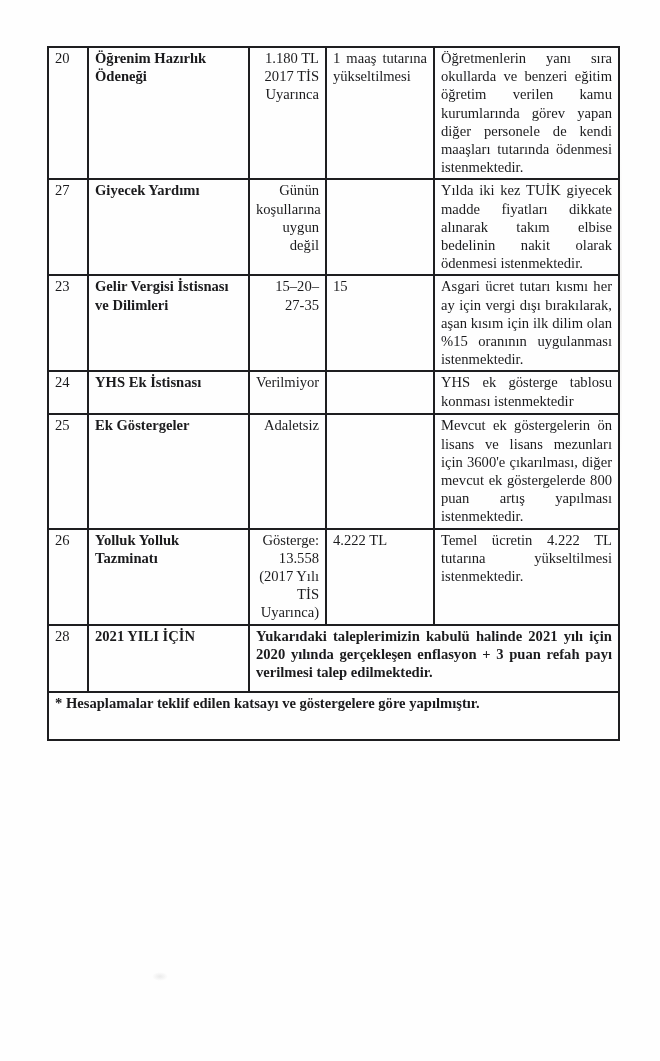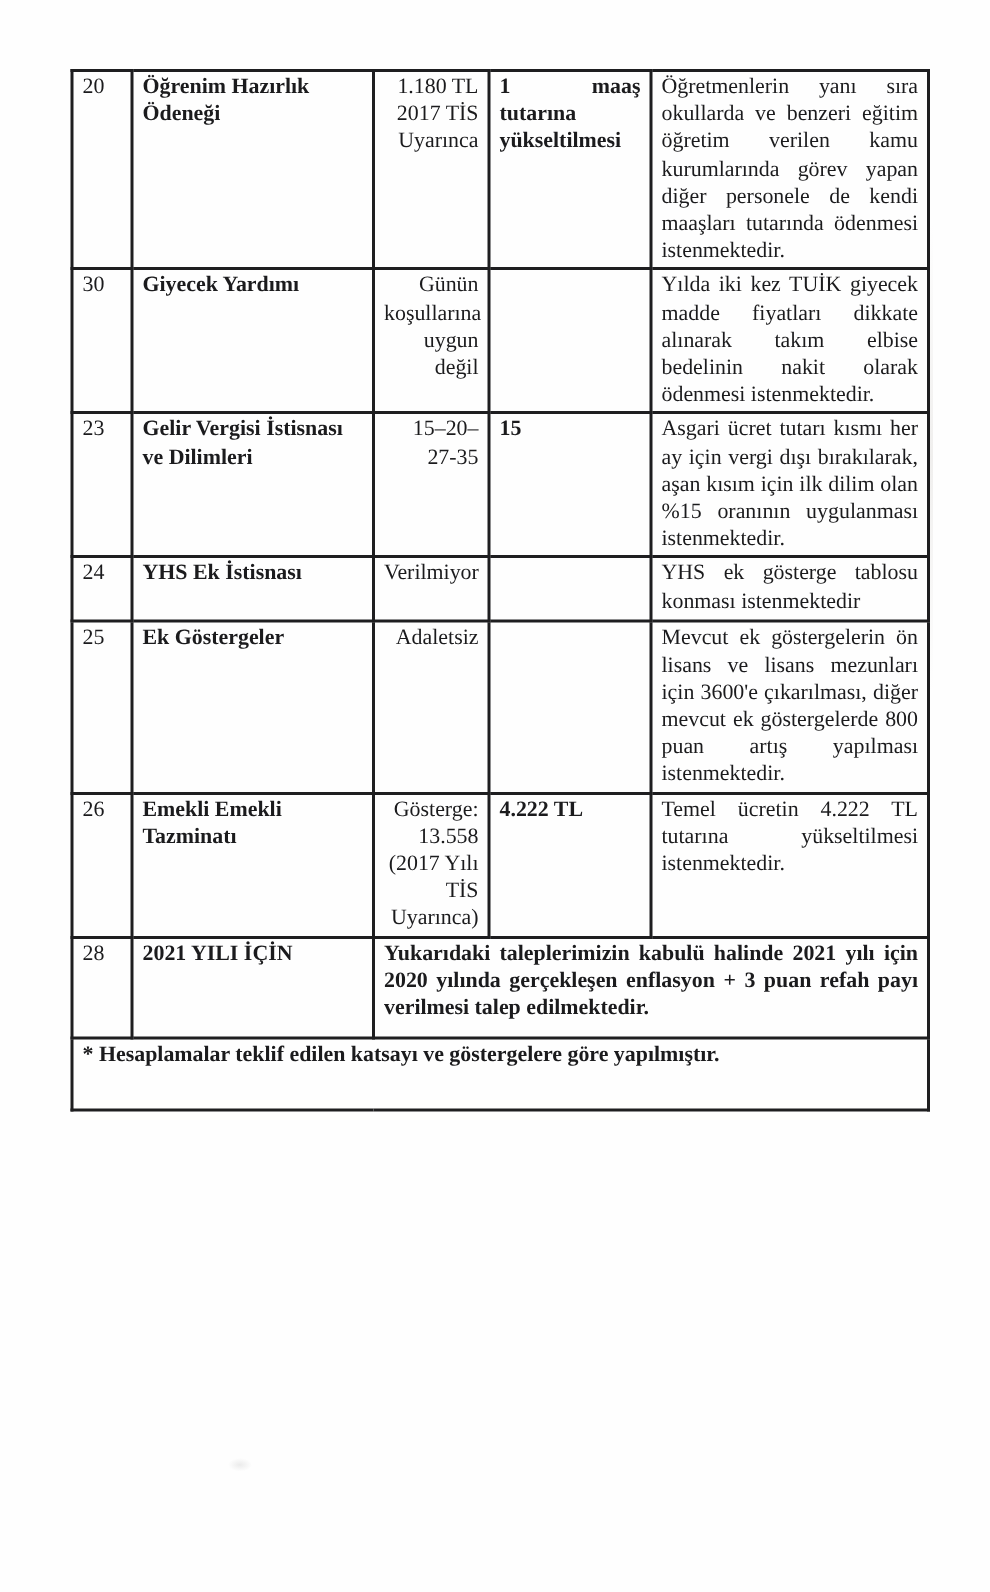--- a/index.html
+++ b/index.html
@@ -33,21 +33,21 @@
     overflow: hidden;
   }
   td.c-no { padding-left: 7px; }
   td.c-item {
     font-weight: 700;
     font-size: 14px;
     line-height: 18.6px;
     padding-left: 7px;
   }
   td.c-current, td.c-demand { text-align: right; }
-  td.c-demand { text-align: justify; font-weight: bold; }
+  td.c-demand { text-align: justify; }
   td.c-expl {
     text-align: justify;
     padding-left: 7px;
     padding-right: 6px;
   }
   td.c-merged {
     font-weight: 700;
     text-align: justify;
     font-size: 14.8px;
     line-height: 19.4px;
@@ -104,21 +104,21 @@
     </colgroup>
     <tbody>
       <tr class="r20">
         <td class="c-no">20</td>
         <td class="c-item">Öğrenim Hazırlık Ödeneği</td>
         <td class="c-current">1.180 TL 2017 TİS Uyarınca</td>
         <td class="c-demand">1 maaş tutarına yükseltilmesi</td>
         <td class="c-expl">Öğretmenlerin yanı sıra okullarda ve benzeri eğitim öğretim verilen kamu kurumlarında görev yapan diğer personele de kendi maaşları tutarında ödenmesi istenmektedir.</td>
       </tr>
       <tr class="r22">
-        <td class="c-no">30</td>
+        <td class="c-no">27</td>
         <td class="c-item">Giyecek Yardımı</td>
         <td class="c-current">Günün koşullarına uygun değil</td>
         <td class="c-demand"></td>
         <td class="c-expl">Yılda iki kez TUİK giyecek madde fiyatları dikkate alınarak takım elbise bedelinin nakit olarak ödenmesi istenmektedir.</td>
       </tr>
       <tr class="r23">
         <td class="c-no">23</td>
         <td class="c-item">Gelir Vergisi İstisnası ve Dilimleri</td>
         <td class="c-current">15–20–27-35</td>
         <td class="c-demand">15</td>
@@ -133,21 +133,21 @@
       </tr>
       <tr class="r25">
         <td class="c-no">25</td>
         <td class="c-item">Ek Göstergeler</td>
         <td class="c-current">Adaletsiz</td>
         <td class="c-demand"></td>
         <td class="c-expl">Mevcut ek göstergelerin ön lisans ve lisans mezunları için 3600'e çıkarılması, diğer mevcut ek göstergelerde 800 puan artış yapılması istenmektedir.</td>
       </tr>
       <tr class="r26">
         <td class="c-no">26</td>
-        <td class="c-item">Emekli Emekli Tazminatı</td>
+        <td class="c-item">Yolluk Yolluk Tazminatı</td>
         <td class="c-current">Gösterge: 13.558 (2017 Yılı TİS Uyarınca)</td>
         <td class="c-demand">4.222 TL</td>
         <td class="c-expl">Temel ücretin 4.222 TL tutarına yükseltilmesi istenmektedir.</td>
       </tr>
       <tr class="r28">
         <td class="c-no">28</td>
         <td class="c-item">2021 YILI İÇİN</td>
         <td class="c-merged" colspan="3">Yukarıdaki taleplerimizin kabulü halinde 2021 yılı için 2020 yılında gerçekleşen enflasyon + 3 puan refah payı verilmesi talep edilmektedir.</td>
       </tr>
       <tr class="rfoot">

